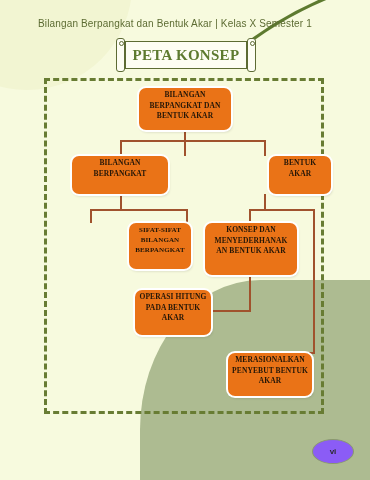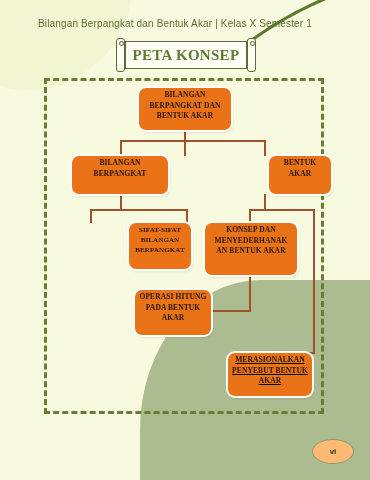--- a/index.html
+++ b/index.html
@@ -149,21 +149,21 @@
   }
   .box-label.big { font-size: 7.5px; line-height: 10.5px; }
 
   
   .page-num {
     position: absolute;
     right: 16px;
     bottom: 16px;
     width: 40px;
     height: 23px;
-    background: #fdba74;
+    background: #8b5cf6;
     border-radius: 50%;
     border: 1px solid #8a9a6c;
     display: flex;
     align-items: center;
     justify-content: center;
     font-size: 8px;
     font-weight: bold;
     color: #2a2a2a;
   }
 </style>
@@ -231,21 +231,21 @@
   </div>
 
   <div class="box" style="left:205px; top:223px; width:92px; height:52px;">
     <span class="box-label big">KONSEP DAN MENYEDERHANAK AN BENTUK AKAR</span>
   </div>
 
   <div class="box" style="left:135px; top:290px; width:76px; height:45px;">
     <span class="box-label big">OPERASI HITUNG PADA BENTUK AKAR</span>
   </div>
 
-  <div class="box" style="left:228px; top:353px; width:84px; height:43px;text-decoration:underline;">
+  <div class="box" style="left:228px; top:353px; width:84px; height:43px;">
     <span class="box-label big">MERASIONALKAN PENYEBUT BENTUK AKAR</span>
   </div>
 
   <div class="page-num">
     <span>vi</span>
   </div>
 
 </div>
 
 </body></html>

